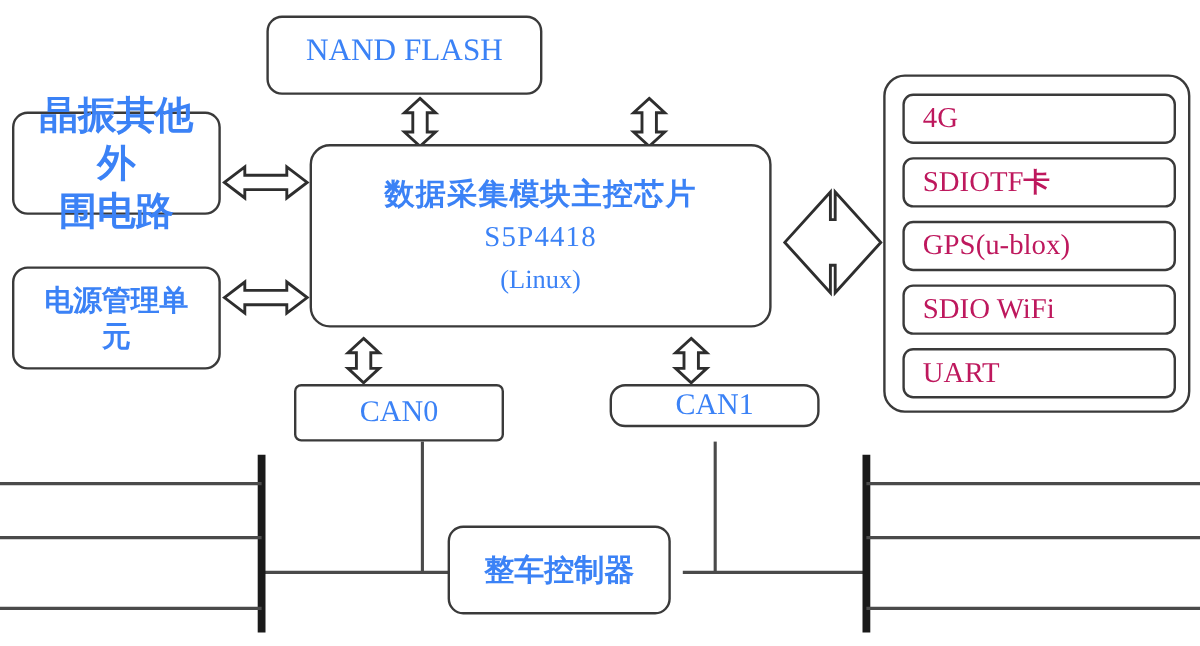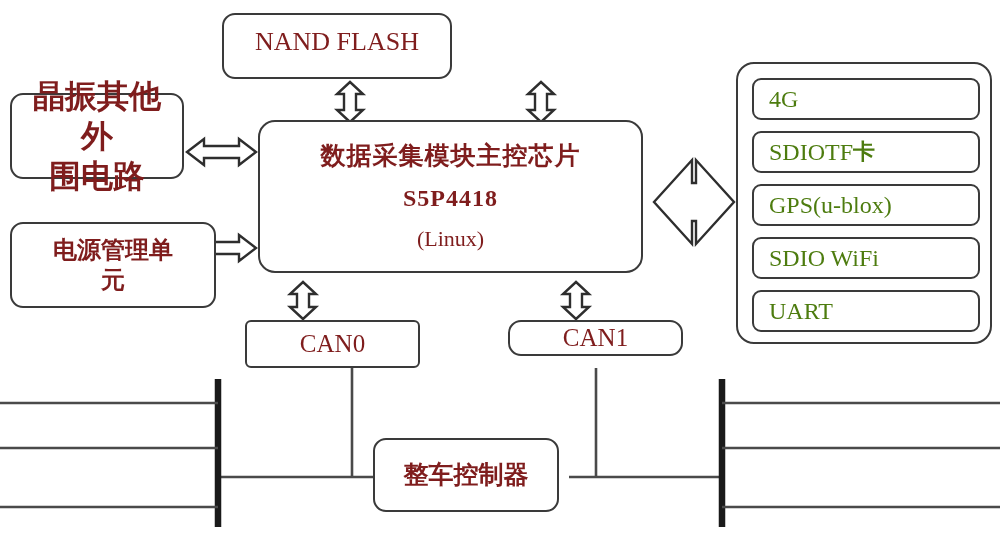--- a/index.html
+++ b/index.html
@@ -18,44 +18,44 @@
   .box {
     position: absolute;
     box-sizing: border-box;
     background: #ffffff;
     border: 2px solid #3a3a3a;
     border-radius: 13px;
     display: flex;
     align-items: center;
     justify-content: center;
     text-align: center;
-    color: #7f1d1d;
+    color: #3b82f6;
     line-height: 1.25;
   }
   .cjk {
     font-family: "DejaVu Sans", "Liberation Sans", sans-serif;
     font-weight: 600;
   }
   
   #nand-flash-box { left: 222px; top: 13px;  width: 230px; height: 66px; font-size: 26px; align-items: flex-start; padding-top: 11px; }
   #nor-flash-box  { left: 476px; top: 13px;  width: 206px; height: 66px; font-size: 26px; align-items: flex-start; padding-top: 11px; }
   
   #main-chip-box {
     left: 258px; top: 120px; width: 385px; height: 153px;
     border-radius: 17px;
     flex-direction: column;
     justify-content: center;
-    gap: 12px;
+    gap: 6px;
   }
   #main-chip-box .chip-title { font-size: 25px; letter-spacing: 1px; }
-  #main-chip-box .chip-model { font-size: 24px; font-weight: bold; letter-spacing: 1px; }
+  #main-chip-box .chip-model { font-size: 24px; font-weight: normal; letter-spacing: 1px; }
   #main-chip-box .chip-os    { font-size: 22px; }
   
   #osc-box   { left: 10px; top: 93px;  width: 174px; height: 86px; font-size: 32px; padding: 0 8px; }
-  #power-box { left: 10px; top: 222px; width: 206px; height: 86px; font-size: 24px; padding: 0 8px; }
+  #power-box { left: 10px; top: 222px; width: 174px; height: 86px; font-size: 24px; padding: 0 8px; }
   .two-line-label { display: block; width: 100%; }
   
   #can0-box { left: 245px; top: 320px; width: 175px; height: 48px; font-size: 25px; border-radius: 6px; }
   #can1-box { left: 508px; top: 320px; width: 175px; height: 36px; font-size: 25px; }
   
   #vehicle-controller-box { left: 373px; top: 438px; width: 186px; height: 74px; font-size: 25px; }
   
   #peripheral-panel {
     position: absolute;
     left: 736px; top: 62px; width: 256px; height: 282px;
@@ -70,21 +70,21 @@
     width: 228px;
     height: 42px;
     margin-bottom: 11px;
     background: #ffffff;
     border: 2px solid #3a3a3a;
     border-radius: 9px;
     display: flex;
     align-items: center;
     padding-left: 15px;
     font-size: 24px;
-    color: #4d7c0f;
+    color: #be185d;
     font-family: "Liberation Serif", "DejaVu Serif", serif;
   }
   .peripheral-item:last-child { margin-bottom: 0; font-family: Liberation Serif, serif; }
   .peripheral-item .cjk-inline {
     font-family: "DejaVu Sans", "Liberation Sans", sans-serif;
     font-weight: 600;
     font-size: 22px;
   }
   
   #wires {

